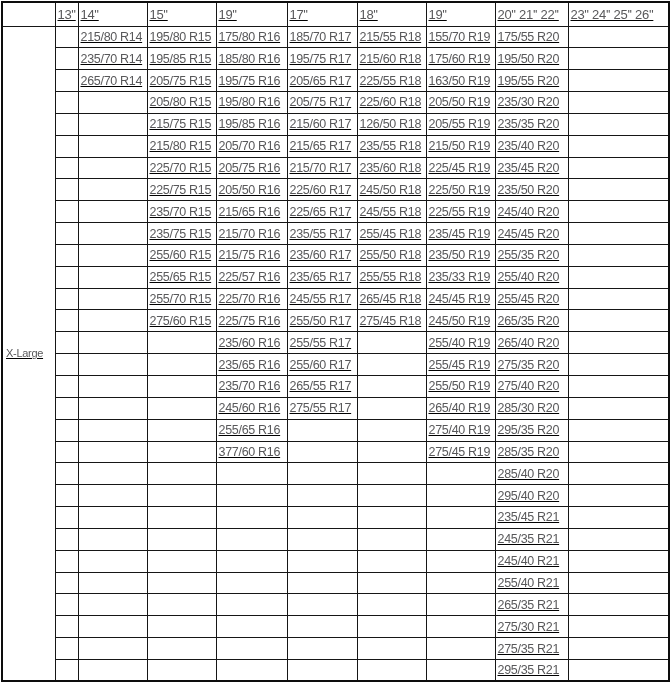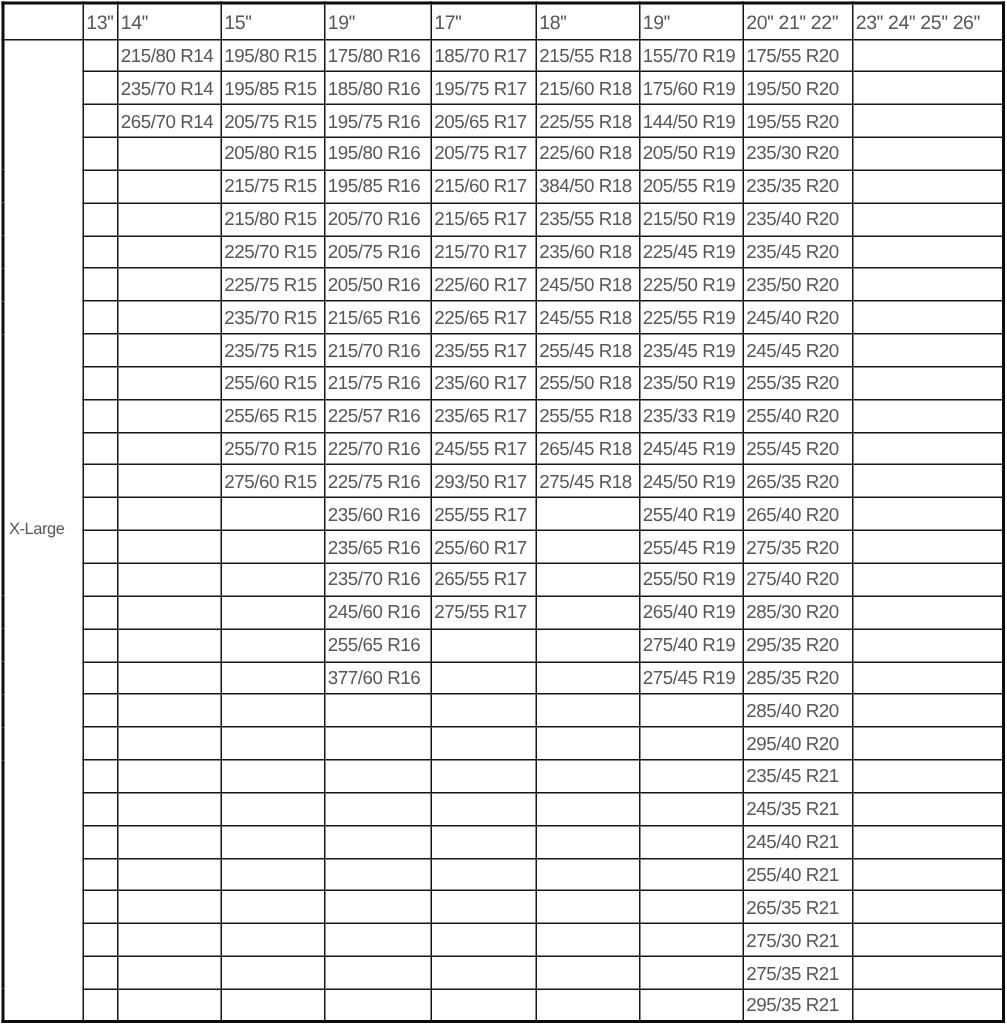--- a/index.html
+++ b/index.html
@@ -13,20 +13,21 @@
     width:671px;height:683px;overflow:hidden;background:var(--bg);
     font-family:"Liberation Sans",sans-serif;
     box-sizing:border-box;
   }
   table.tire-table{
     border-collapse:collapse;
     table-layout:fixed;
     width:669px;
     margin:1px;
     border:2px solid var(--outer);
+    text-decoration:underline;
   }
   .tire-table col.c-label{width:53px;}
   .tire-table col.c-13{width:23px;}
   .tire-table col.c-14{width:69px;}
   .tire-table col.c-15{width:69px;}
   .tire-table col.c-16{width:71px;}
   .tire-table col.c-17{width:70px;}
   .tire-table col.c-18{width:69px;}
   .tire-table col.c-19{width:69px;}
   .tire-table col.c-2022{width:73px;}
@@ -108,42 +109,42 @@
           <td>195/50 R20</td>
           <td></td>
         </tr>
         <tr>
           <td></td>
           <td>265/70 R14</td>
           <td>205/75 R15</td>
           <td>195/75 R16</td>
           <td>205/65 R17</td>
           <td>225/55 R18</td>
-          <td>144/50 R19</td>
+          <td>163/50 R19</td>
           <td>195/55 R20</td>
           <td></td>
         </tr>
         <tr>
           <td></td>
           <td></td>
           <td>205/80 R15</td>
           <td>195/80 R16</td>
           <td>205/75 R17</td>
           <td>225/60 R18</td>
           <td>205/50 R19</td>
           <td>235/30 R20</td>
           <td></td>
         </tr>
         <tr>
           <td></td>
           <td></td>
           <td>215/75 R15</td>
           <td>195/85 R16</td>
           <td>215/60 R17</td>
-          <td>384/50 R18</td>
+          <td>126/50 R18</td>
           <td>205/55 R19</td>
           <td>235/35 R20</td>
           <td></td>
         </tr>
         <tr>
           <td></td>
           <td></td>
           <td>215/80 R15</td>
           <td>205/70 R16</td>
           <td>215/65 R17</td>
@@ -227,21 +228,21 @@
           <td>265/45 R18</td>
           <td>245/45 R19</td>
           <td>255/45 R20</td>
           <td></td>
         </tr>
         <tr>
           <td></td>
           <td></td>
           <td>275/60 R15</td>
           <td>225/75 R16</td>
-          <td>293/50 R17</td>
+          <td>255/50 R17</td>
           <td>275/45 R18</td>
           <td>245/50 R19</td>
           <td>265/35 R20</td>
           <td></td>
         </tr>
         <tr>
           <td></td>
           <td></td>
           <td></td>
           <td>235/60 R16</td>

